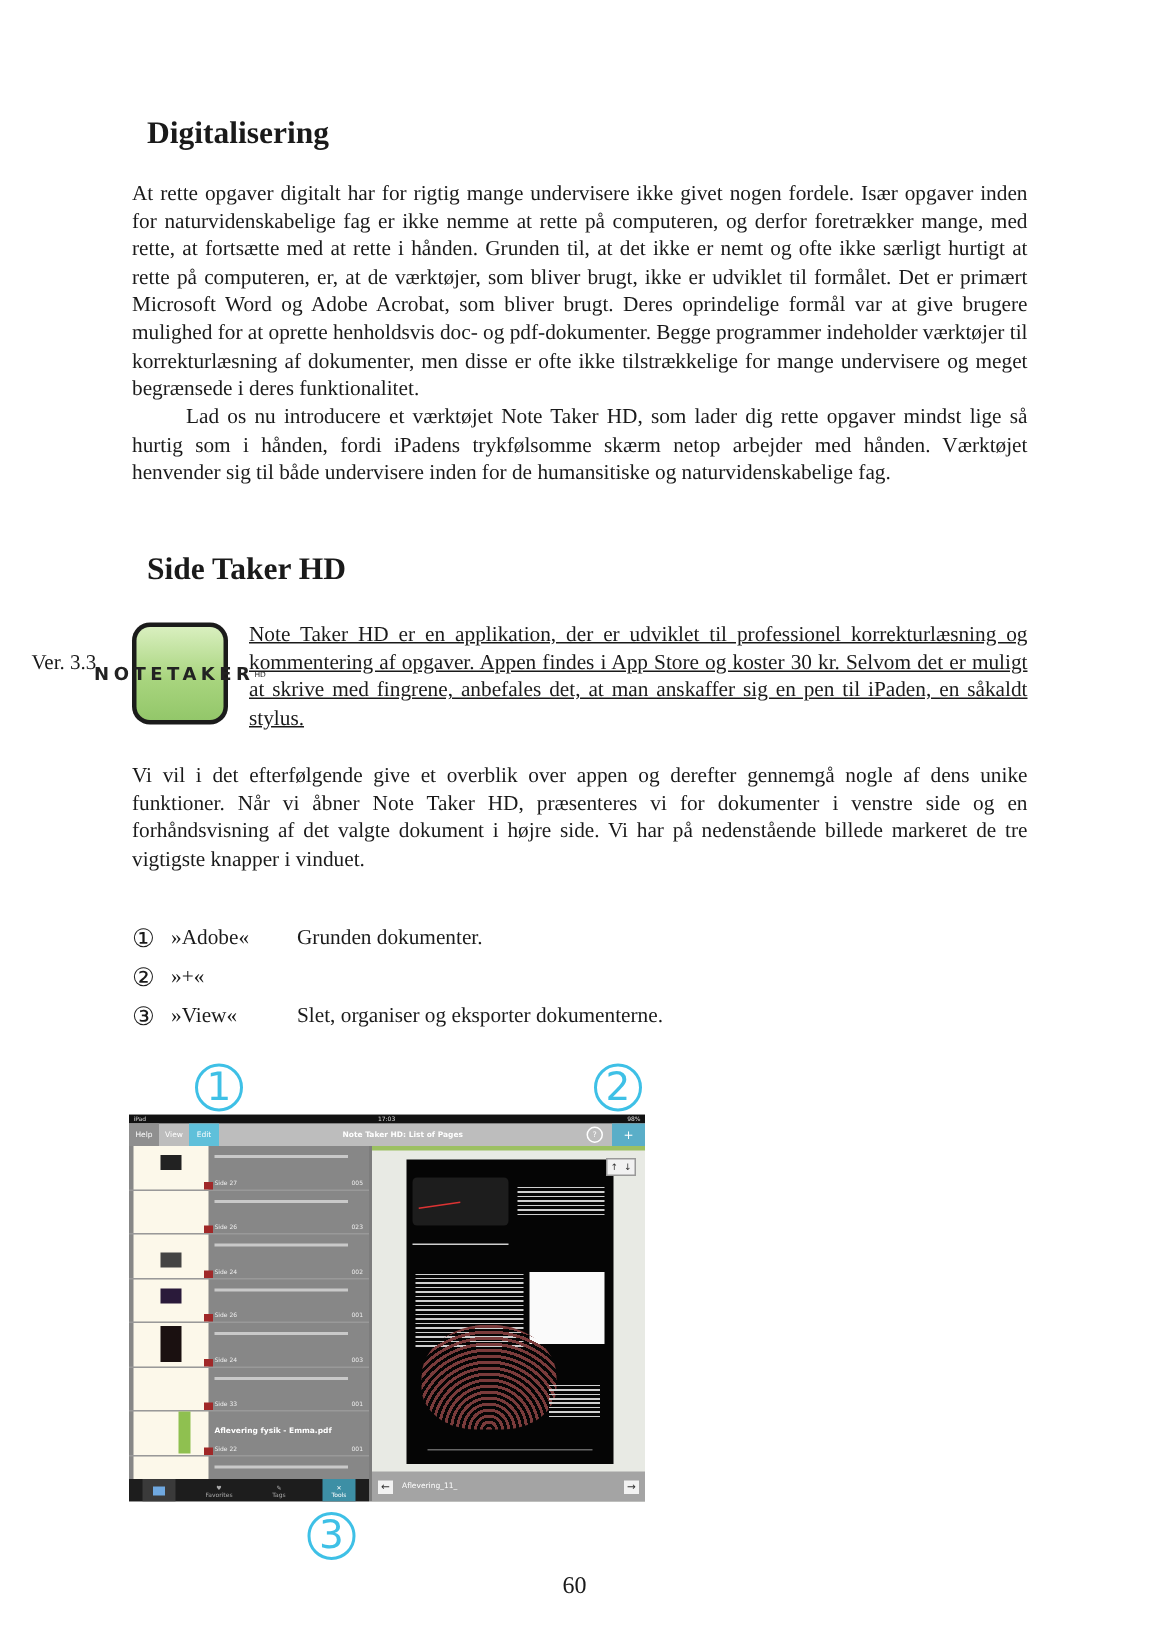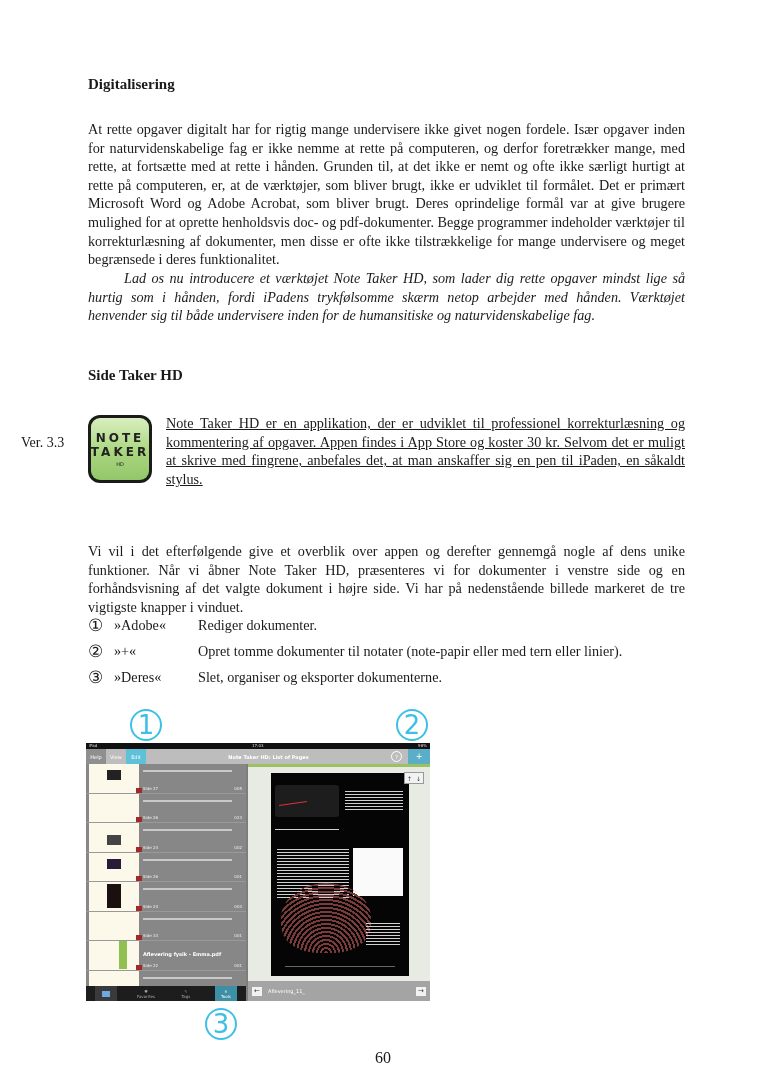--- a/index.html
+++ b/index.html
@@ -1,22 +1,22 @@
 <!DOCTYPE html>
 <html><head>
 <meta charset="utf-8">
 <style>
   html,body{margin:0;padding:0;background:#fff;}
   body{width:766px;height:1084px;position:relative;overflow:hidden;font-family:"Liberation Serif","DejaVu Serif",serif;color:#1a1a1a;}
-  .h{position:absolute;left:88px;font-weight:bold;font-size:15px;margin:0;}
+  .h{position:absolute;left:98px;font-weight:bold;font-size:21px;margin:0;}
   .para{position:absolute;left:88px;width:597px;font-size:14.2px;line-height:18.6px;text-align:justify;margin:0;}
   .indent{text-indent:36px;}
   .ver{position:absolute;left:21px;top:435px;font-size:14px;}
   .appicon{position:absolute;left:88px;top:415px;width:64px;height:68px;border-radius:12px;background:#1b1b1b;padding:3px;box-sizing:border-box;}
-  .appicon .in{width:100%;height:100%;border-radius:9px;background:linear-gradient(#d9efbf,#a9d57f 55%,#93c76a);display:flex;flex-direction:column;align-items:center;justify-content:center;font-family:"DejaVu Sans",sans-serif;color:#222;}
+  .appicon .in{width:100%;height:100%;border-radius:9px;background:linear-gradient(#d9efbf,#a9d57f 55%,#93c76a);display:flex;flex-direction:row;align-items:center;justify-content:center;font-family:"DejaVu Sans",sans-serif;color:#222;}
   .appicon .l1,.appicon .l2{font-size:12px;letter-spacing:3px;line-height:14px;font-weight:bold;}
   .appicon .l3{font-size:5px;margin-top:2px;}
   .intro{position:absolute;left:166px;top:414px;width:519px;font-size:14.2px;line-height:18.6px;text-align:justify;margin:0;text-decoration:underline;}
   .legend{position:absolute;left:88px;top:612px;font-size:14.2px;}
   .legend .row{display:flex;height:26px;align-items:center;}
   .legend .num{width:26px;font-size:17px;}
   .legend .key{width:84px;}
   
   .shot{position:absolute;left:86px;top:743px;width:344px;height:258px;background:#7d7d7d;overflow:hidden;font-family:"DejaVu Sans",sans-serif;}
   .status{height:6px;background:#111;color:#ddd;font-size:4px;display:flex;justify-content:space-between;padding:0 3px;line-height:6px;}
@@ -52,48 +52,47 @@
   .rbottom{position:absolute;left:0;bottom:0;width:182px;height:20px;background:#a4a4a4;display:flex;align-items:center;justify-content:space-between;padding:0 4px;box-sizing:border-box;color:#fff;font-size:5px;}
   .rbottom .ab{width:10px;height:9px;background:#f2f2f2;color:#333;font-size:7px;display:flex;align-items:center;justify-content:center;}
   .callout{position:absolute;color:#3ec0e6;font-family:"DejaVu Sans",sans-serif;border:2px solid #3ec0e6;border-radius:50%;width:32px;height:32px;display:flex;align-items:center;justify-content:center;font-size:26px;box-sizing:border-box;background:transparent;}
   .pagenum{position:absolute;left:0;width:766px;top:1049px;text-align:center;font-size:16px;}
 </style>
 </head>
 <body>
 
 <h2 class="h" style="top:76px;">Digitalisering</h2>
 <p class="para" style="top:120px;">At rette opgaver digitalt har for rigtig mange undervisere ikke givet nogen fordele. Især opgaver inden for naturvidenskabelige fag er ikke nemme at rette på computeren, og derfor foretrækker mange, med rette, at fortsætte med at rette i hånden. Grunden til, at det ikke er nemt og ofte ikke særligt hurtigt at rette på computeren, er, at de værktøjer, som bliver brugt, ikke er udviklet til formålet. Det er primært Microsoft Word og Adobe Acrobat, som bliver brugt. Deres oprindelige formål var at give brugere mulighed for at oprette henholdsvis doc- og pdf-dokumenter. Begge programmer indeholder værktøjer til korrekturlæsning af dokumenter, men disse er ofte ikke tilstrækkelige for mange undervisere og meget begrænsede i deres funktionalitet.</p>
-<p class="para indent" style="top:269px;font-style:italic;">Lad os nu introducere et værktøjet Note Taker HD, som lader dig rette opgaver mindst lige så hurtig som i hånden, fordi iPadens trykfølsomme skærm netop arbejder med hånden. Værktøjet henvender sig til både undervisere inden for de humansitiske og naturvidenskabelige fag.</p>
+<p class="para indent" style="top:269px;">Lad os nu introducere et værktøjet Note Taker HD, som lader dig rette opgaver mindst lige så hurtig som i hånden, fordi iPadens trykfølsomme skærm netop arbejder med hånden. Værktøjet henvender sig til både undervisere inden for de humansitiske og naturvidenskabelige fag.</p>
 
 <h2 class="h" style="top:367px;">Side Taker HD</h2>
 <div class="ver">Ver. 3.3</div>
 <div class="appicon">
   <div class="in">
     <span class="l1">NOTE</span>
     <span class="l2">TAKER</span>
     <span class="l3">HD</span>
   </div>
 </div>
 <p class="intro">Note Taker HD er en applikation, der er udviklet til professionel korrekturlæsning og  kommentering af opgaver. Appen findes i App Store og koster 30 kr. Selvom det er muligt at skrive med fingrene, anbefales det, at man anskaffer sig en pen til iPaden, en såkaldt stylus.</p>
-<p class="para" style="top:508px;margin-top:34px;">Vi vil i det efterfølgende give et overblik over appen og derefter gennemgå nogle af dens unike funktioner. Når vi åbner Note Taker HD, præsenteres vi for dokumenter i venstre side og en forhåndsvisning af det valgte dokument i højre side.  Vi har på nedenstående billede markeret de tre vigtigste knapper i vinduet.</p>
+<p class="para" style="top:508px;">Vi vil i det efterfølgende give et overblik over appen og derefter gennemgå nogle af dens unike funktioner. Når vi åbner Note Taker HD, præsenteres vi for dokumenter i venstre side og en forhåndsvisning af det valgte dokument i højre side.  Vi har på nedenstående billede markeret de tre vigtigste knapper i vinduet.</p>
 
 <div class="legend">
   <div class="row">
     <span class="num">①</span>
     <span class="key">»Adobe«</span>
-    <span>Rediger dokumenter.</span>
+    <span>Grunden dokumenter.</span>
   </div>
   <div class="row">
     <span class="num">②</span>
     <span class="key">»+«</span>
-    <span>Opret tomme dokumenter til notater (note-papir eller med tern eller linier).</span>
   </div>
   <div class="row">
     <span class="num">③</span>
-    <span class="key">»Deres«</span>
+    <span class="key">»View«</span>
     <span>Slet, organiser og eksporter dokumenterne.</span>
   </div>
 </div>
 
 <div class="shot">
   <div class="status">
     <span>iPad</span>
     <span>17:03</span>
     <span>98%</span>
   </div>

